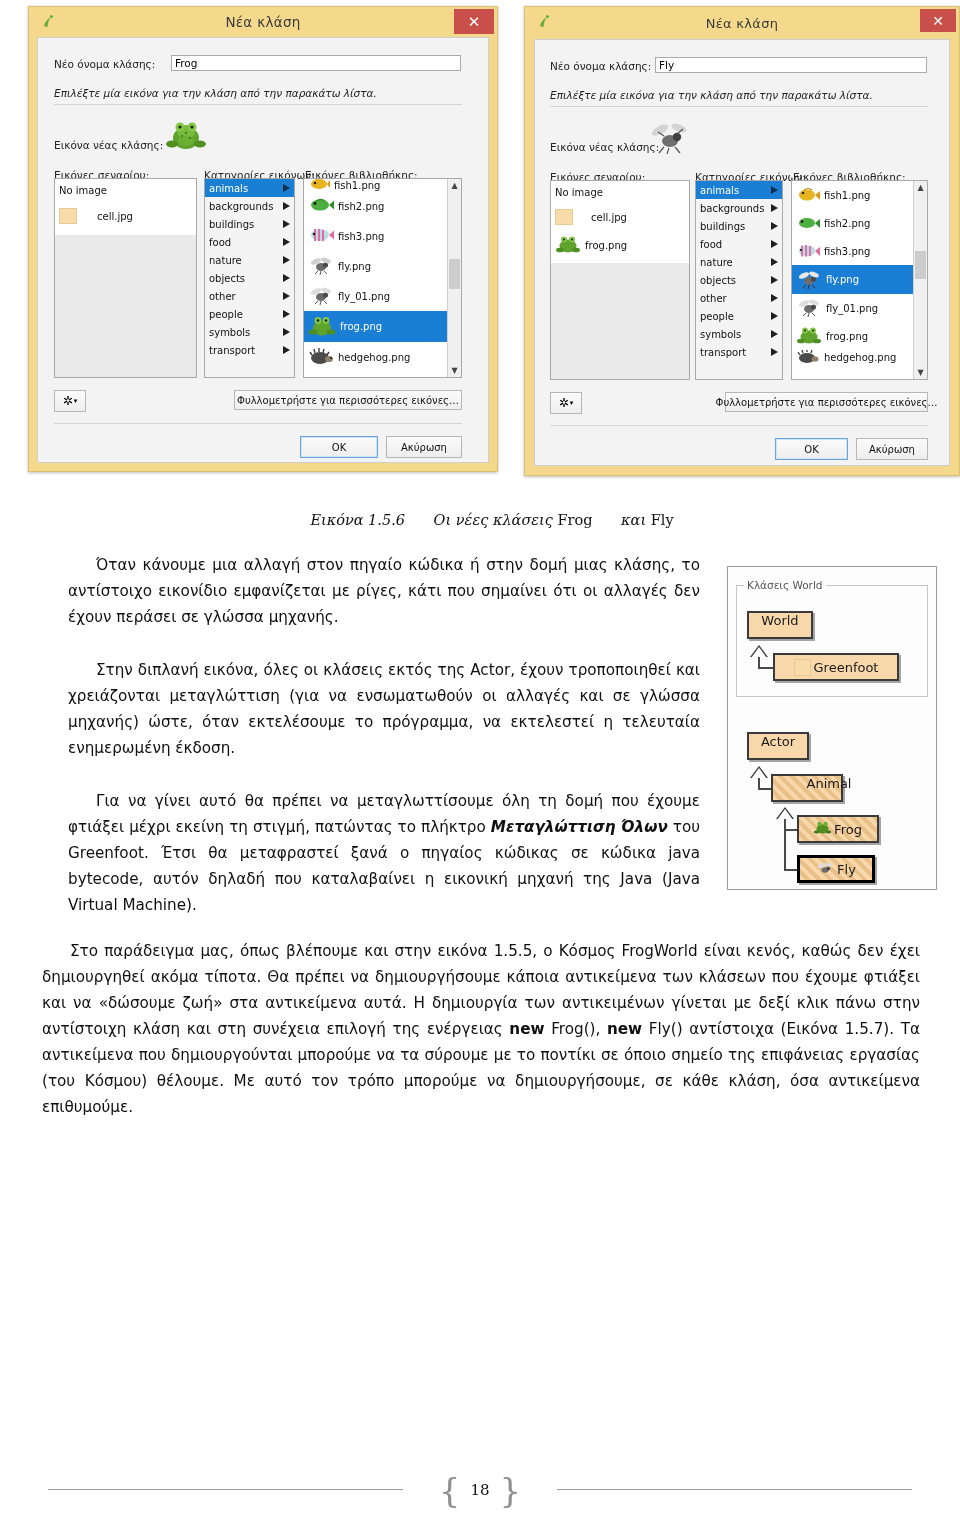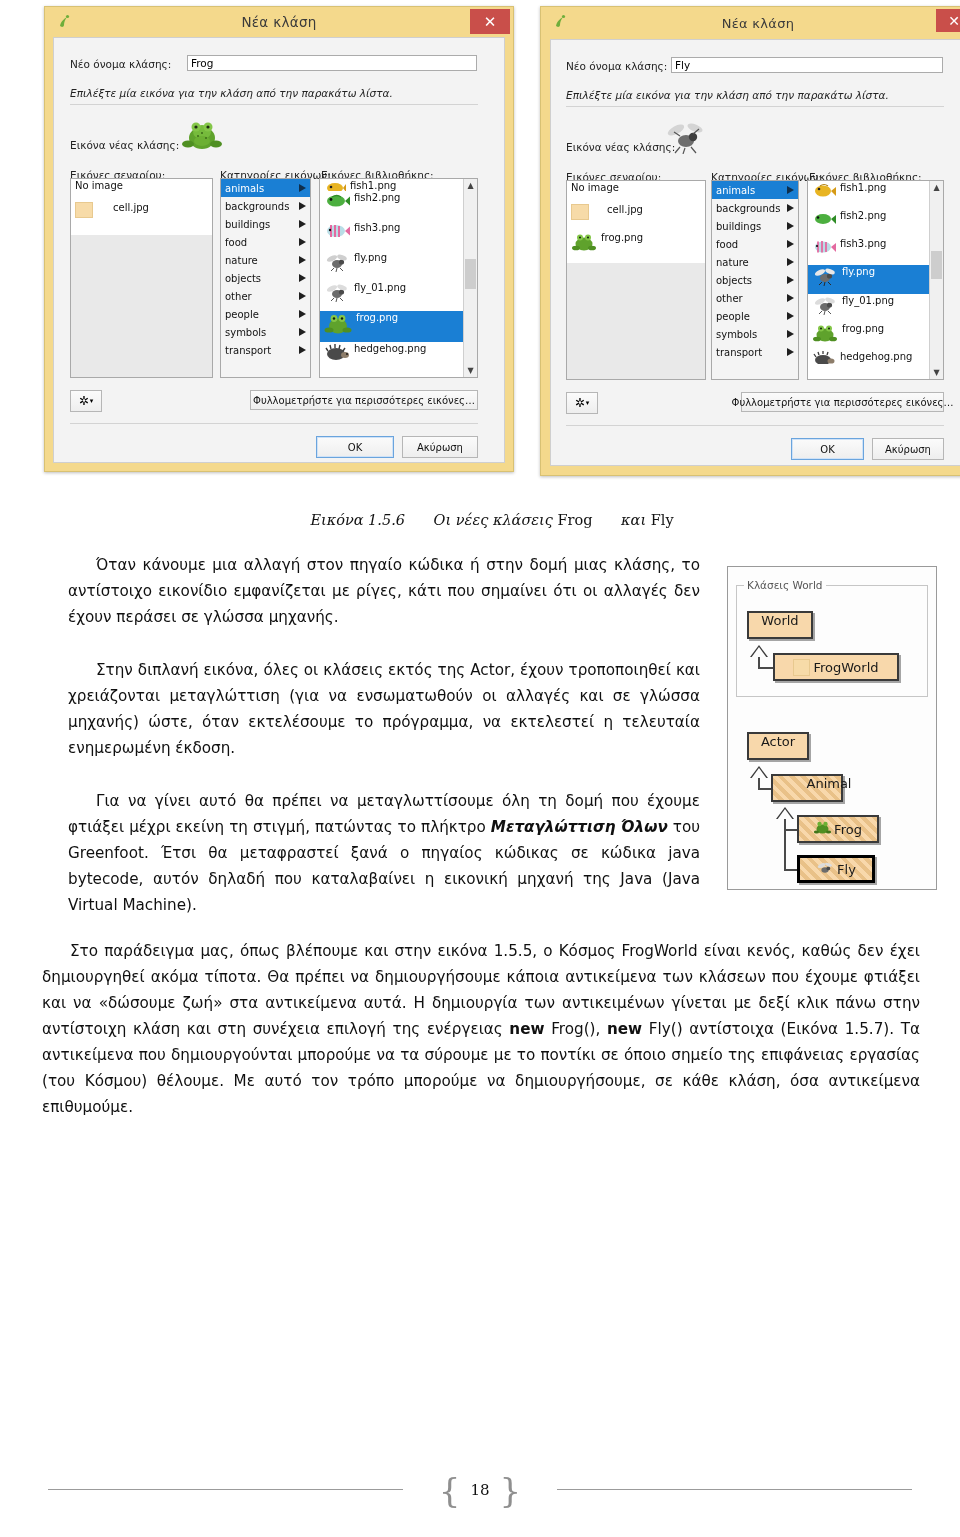--- a/index.html
+++ b/index.html
@@ -3,21 +3,21 @@
 <meta charset="utf-8">
 <style>
   html,body{margin:0;padding:0;}
   body{
     width:960px;height:1537px;background:#ffffff;
     font-family:"DejaVu Sans","Liberation Sans",sans-serif;
     position:relative;overflow:hidden;
   }
 
   
-  #figure-area{position:absolute;left:16px;top:0;width:912px;height:480px;}
+  #figure-area{position:absolute;left:0;top:0;width:912px;height:480px;}
 
   .gf-dialog{
     position:absolute;
     background:#f0d98a;
     border:1px solid #d8c173;
     box-shadow:0 1px 3px rgba(0,0,0,.25);
     box-sizing:border-box;
   }
   .gf-dialog.left{left:28px;top:6px;width:470px;height:466px;background:#f4d98c;}
   .gf-dialog.right{left:524px;top:6px;width:436px;height:470px;background:#f4d98c;}
@@ -57,21 +57,21 @@
     font-size:10.5px;color:#000;padding:0 3px;line-height:16px;
     box-sizing:border-box;font-family:"DejaVu Sans",sans-serif;
   }
   .hr{position:absolute;height:1px;background:#d3d3d3;}
 
   .listbox{
     position:absolute;background:#fff;border:1px solid #a9a9a9;
     overflow:hidden;box-sizing:border-box;
   }
   .li{
-    display:flex;align-items:flex-start;gap:4px;font-size:10px;color:#111;
+    display:flex;align-items:center;gap:4px;font-size:10px;color:#111;
     padding:1px 4px;height:18px;box-sizing:border-box;white-space:nowrap;
   }
   .li.sel{background:#1a7fd4;color:#fff;}
   .cat-li{
     display:flex;align-items:center;justify-content:space-between;
     font-size:10px;color:#111;padding:0 4px;height:18px;box-sizing:border-box;
   }
   .cat-li.sel{background:#1a7fd4;color:#fff;}
   .tri{width:0;height:0;border-left:7px solid #1f1f1f;border-top:4.5px solid transparent;border-bottom:4.5px solid transparent;}
   .cat-li.sel .tri{border-left-color:#0f2f4d;}
@@ -622,21 +622,21 @@
   <div class="cbox" style="left:19px;top:44px;width:66px;height:28px;">
     <span>World</span>
   </div>
   <div class="uparrow-o" style="left:22px;top:78px;"></div>
   <div class="uparrow" style="left:23px;top:80px;"></div>
   <div class="arrowline" style="left:30px;top:90px;width:2px;height:12px;"></div>
   <div class="arrowline" style="left:30px;top:100px;width:16px;height:2px;"></div>
   <div class="cbox" style="left:45px;top:86px;width:126px;height:28px;">
     <span class="cb-inner">
       <span class="thumb-cell" style="width:15px;height:15px;"></span>
-      <span>FrogWorld</span>
+      <span>Greenfoot</span>
     </span>
   </div>
 
   <div class="cbox" style="left:19px;top:165px;width:62px;height:28px;">
     <span>Actor</span>
   </div>
   <div class="uparrow-o" style="left:22px;top:199px;"></div>
   <div class="uparrow" style="left:23px;top:201px;"></div>
   <div class="arrowline" style="left:30px;top:211px;width:2px;height:12px;"></div>
   <div class="arrowline" style="left:30px;top:221px;width:14px;height:2px;"></div>

